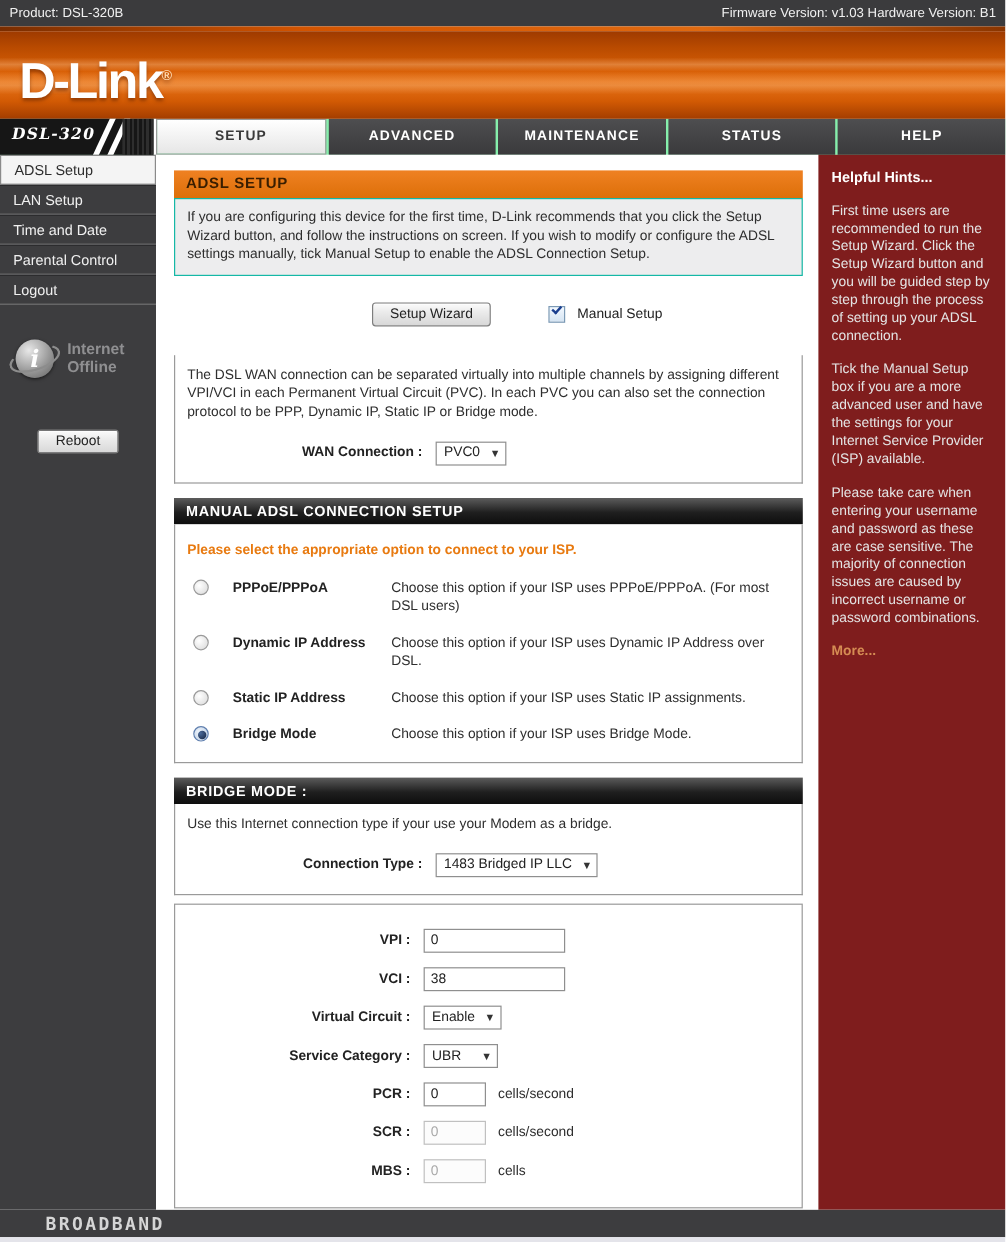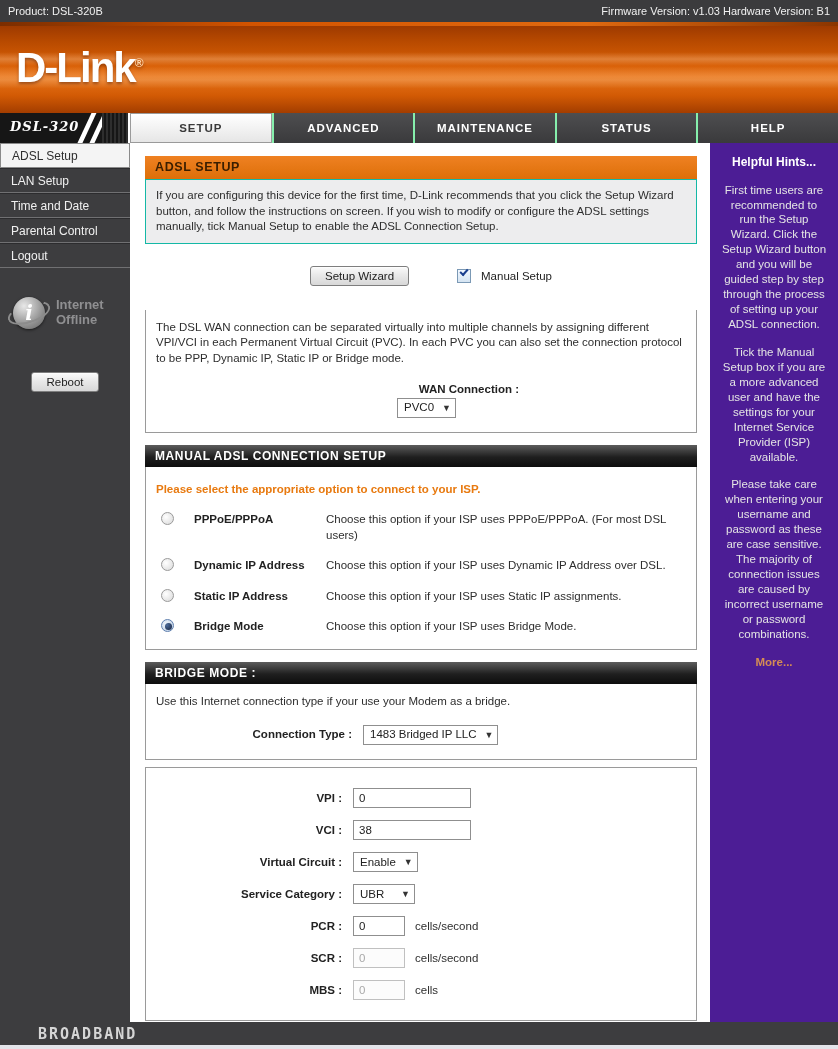--- a/index.html
+++ b/index.html
@@ -5,21 +5,21 @@
   * { margin:0; padding:0; box-sizing:border-box; }
   html,body { background:#fff; }
   body { font-family:"Liberation Sans","DejaVu Sans",sans-serif; font-size:11.5px; color:#333; }
   .page { position:relative; width:838px; height:1049px; margin:0 auto; background:#fff; overflow:hidden; }
 
   
   .topbar { height:22px; background:#3b3b3d; color:#f0f0f0; display:flex; justify-content:space-between; align-items:center; padding:0 8px; font-size:11px; }
   .top-orange-line { height:4px; background:linear-gradient(90deg,#7a2d00,#d35400 30%,#e06a10 70%,#8a3500); }
 
   
-  .banner { position:relative; height:87px; background:
+  .banner { position:relative; height:73px; background:
       linear-gradient(180deg, rgba(255,255,255,0) 30%, rgba(255,200,150,.35) 38%, rgba(255,255,255,0) 46%, rgba(255,210,160,.28) 62%, rgba(255,255,255,0) 72%),
       linear-gradient(180deg,#9e3a00 0%,#b84a00 18%,#d85f06 45%,#e8741a 58%,#d25a04 80%,#a33d00 100%);
     overflow:hidden; }
   .dlink-logo { position:absolute; left:16px; top:18px; color:#fff; font-size:42px; font-weight:800; letter-spacing:-2px; text-shadow:0 2px 3px rgba(90,30,0,.5); }
   .dlink-logo sup { font-size:12px; color:#ffd9b0; letter-spacing:0; }
 
   
   .tabbar { height:30px; display:flex; background:#86efac; }
   .model-box { width:130px; background:#161616; color:#fff; position:relative; overflow:hidden; border-right:2px solid #fff; }
   .model-text { position:absolute; left:10px; top:6px; font-style:italic; font-weight:bold; font-size:13px; letter-spacing:1px; font-family:"DejaVu Serif",serif; }
@@ -76,21 +76,21 @@
   .radio { width:13px; height:13px; border-radius:50%; border:1px solid #9a9a9a; background:radial-gradient(circle at 4px 4px,#fff,#d8d8d8); margin:0 20px 0 5px; flex:none; position:relative; cursor:pointer; }
   .radio.selected { border-color:#5f7fae; background:radial-gradient(circle at 4px 4px,#eef4fb,#b8cbe2); }
   .radio.selected::after { content:""; position:absolute; left:3px; top:3px; width:7px; height:7px; border-radius:50%; background:radial-gradient(circle at 2px 2px,#4a6a9a,#16233d); }
   .radio-label { width:132px; font-weight:bold; color:#222; flex:none; }
   .radio-desc { color:#2e2e2e; }
 
   .atm-box { border:1px solid #9a9a9a; background:#fff; padding:8px 10px 20px 10px; }
   .atm-box .form-label { width:186px; }
 
   
-  .hints { width:128px; flex:none; background:#4c1d95; color:#e4e4e4; padding:12px 11px; line-height:1.3;text-align:center; }
+  .hints { width:156px; flex:none; background:#7f1d1d; color:#e4e4e4; padding:12px 11px; line-height:1.3; }
   .hints h3 { font-size:12px; color:#fff; margin-bottom:12px; }
   .hints p { margin-bottom:13px; }
   .more-link { color:#d58c53; font-weight:bold; cursor:pointer; }
 
   
   .footer { height:23px; background:#3d3d3f; display:flex; align-items:center; }
   .broadband { margin-left:38px; color:#d6d6d6; font-weight:800; font-size:15px; letter-spacing:2px; font-family:"DejaVu Sans Mono",monospace; }
   .footer-strip { height:4px; background:#e4e4ea; }
 </style>
 </head>
@@ -156,21 +156,21 @@
       <div class="wizard-row">
         <span class="btn">Setup Wizard</span>
         <span class="checkbox">
             <span class="mark"></span>
           </span>
         <span class="chk-label">Manual Setup</span>
       </div>
 
       <div class="sec-box">
         <div>The DSL WAN connection can be separated virtually into multiple channels by assigning different VPI/VCI in each Permanent Virtual Circuit (PVC). In each PVC you can also set the connection protocol to be PPP, Dynamic IP, Static IP or Bridge mode.</div>
-        <div class="form-row" style="margin-top:16px;flex-direction:column;">
+        <div class="form-row" style="margin-top:16px;">
           <div class="form-label">WAN Connection :</div>
           <div class="form-ctl">
             <div class="dropdown">
               <span>PVC0</span>
               <span class="dd-arrow">▼</span>
             </div>
           </div>
         </div>
       </div>
 

